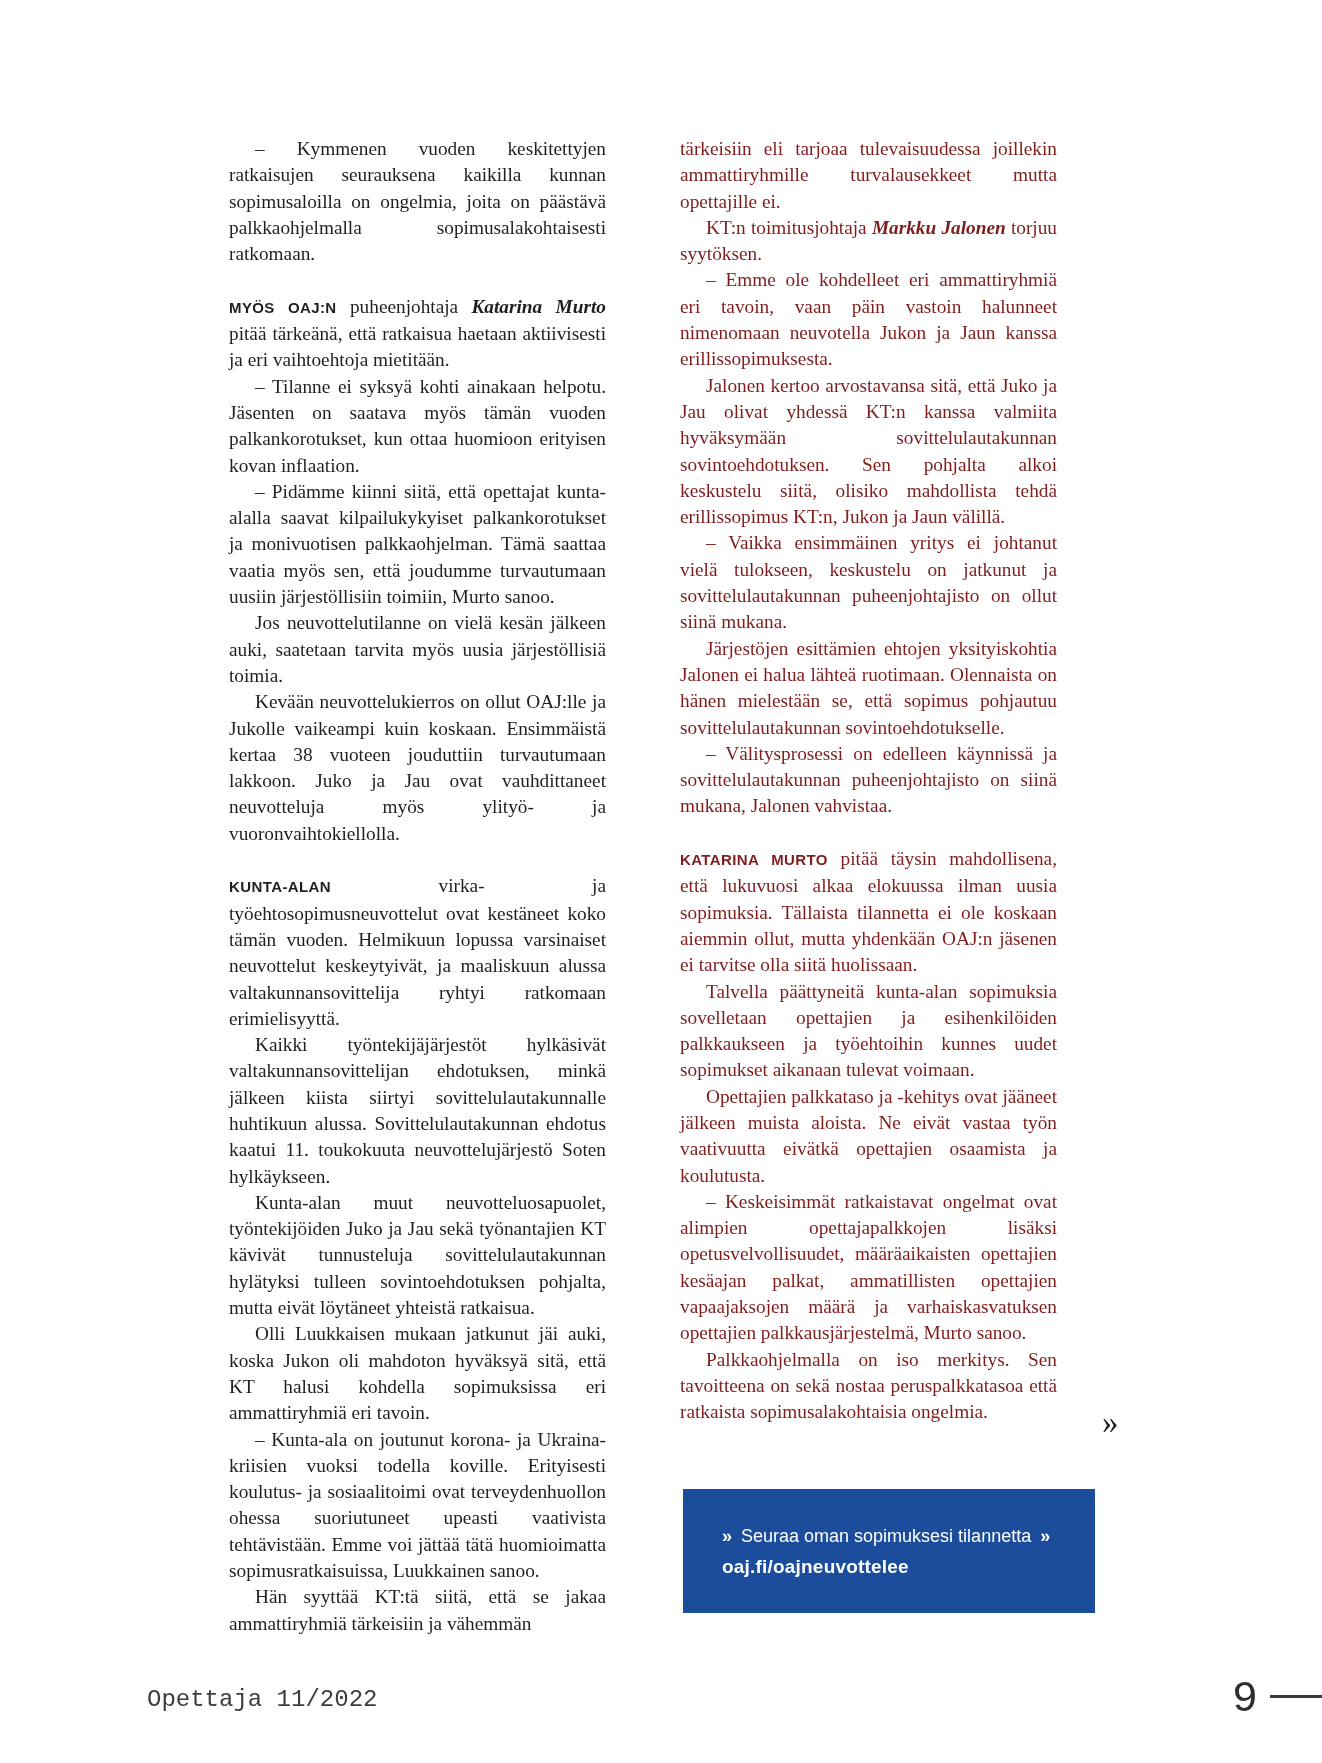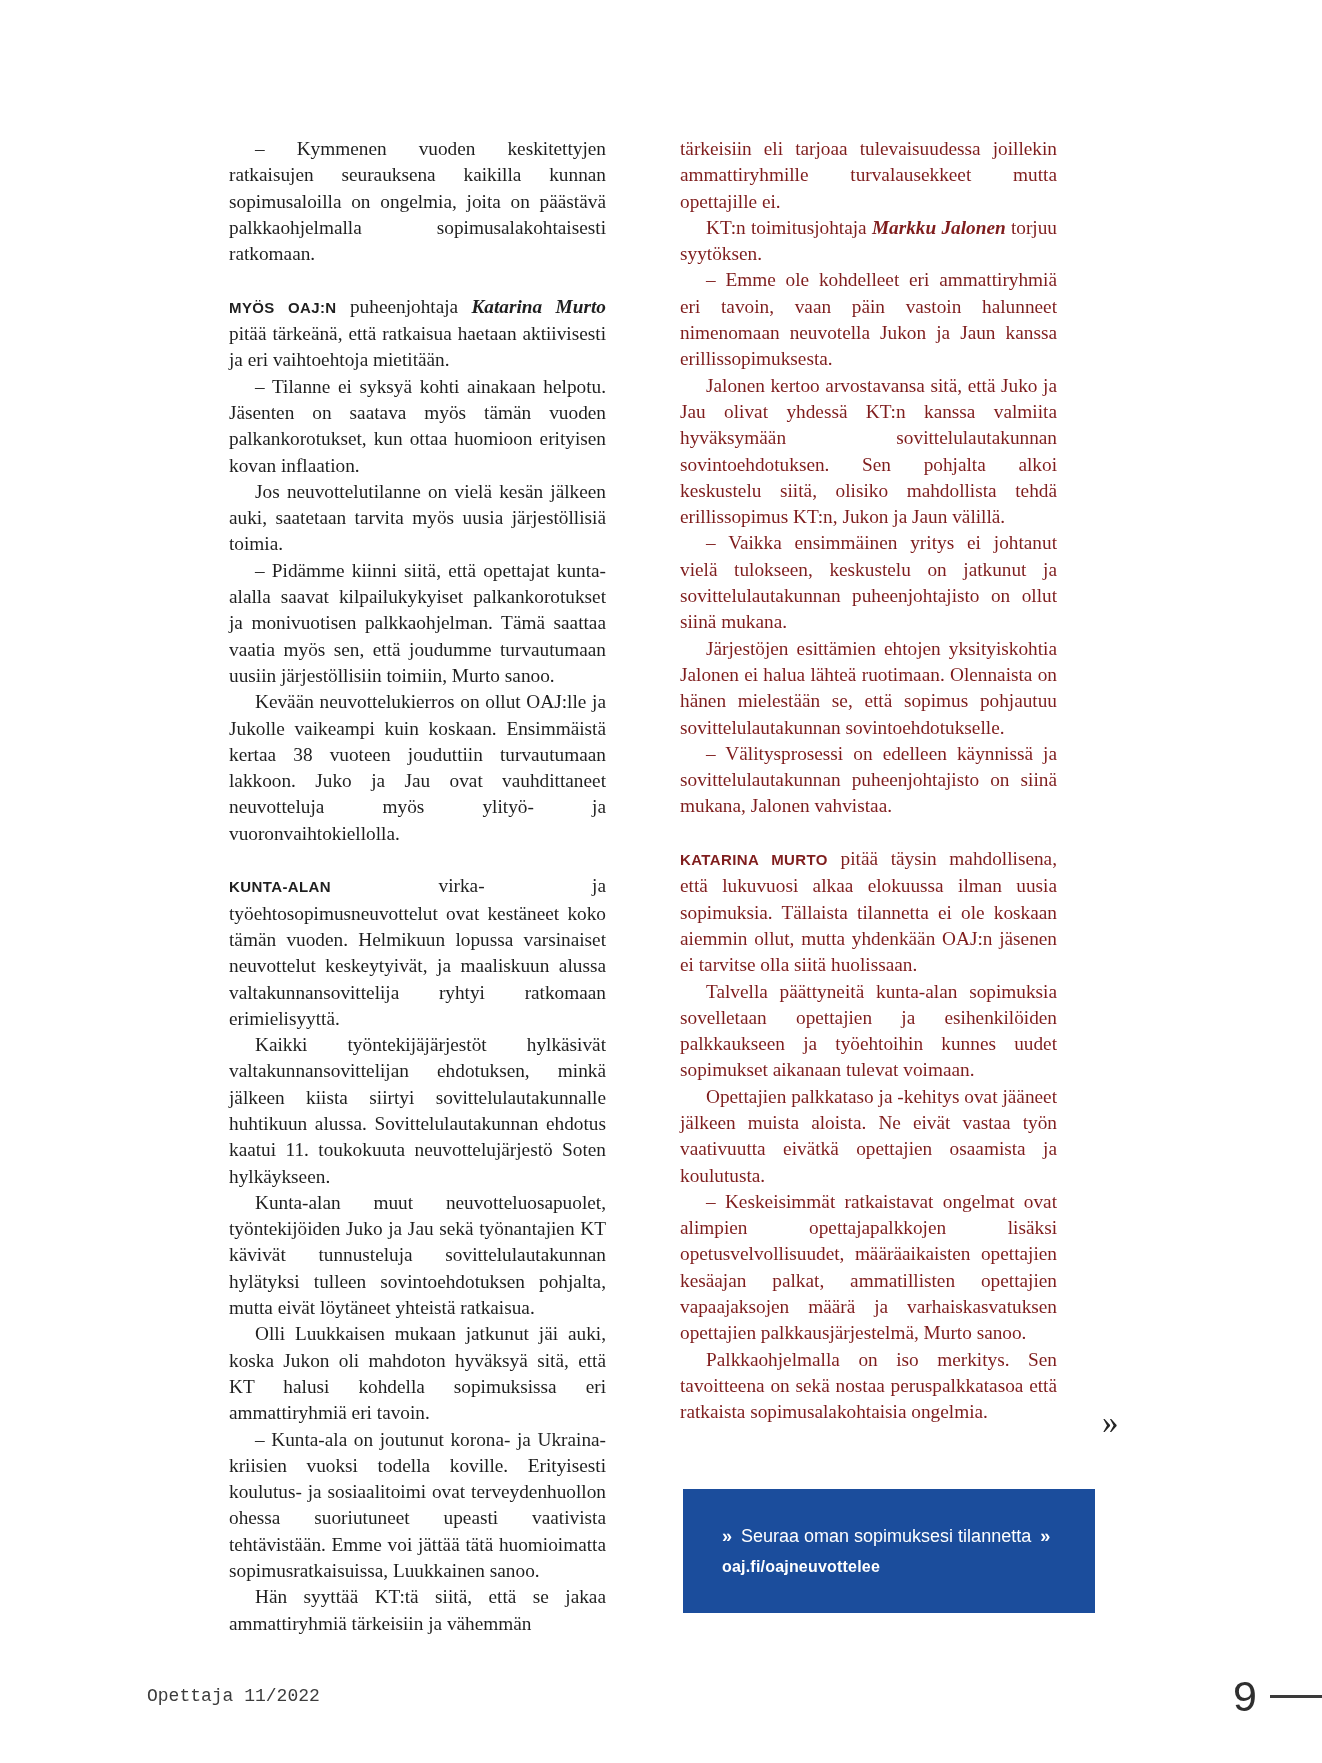--- a/index.html
+++ b/index.html
@@ -42,27 +42,27 @@
     position:absolute;left:683px;top:1489px;width:412px;height:124px;
     box-sizing:border-box;padding:35px 16px 0 39px;
     color:#ffffff;font-family:"Liberation Sans",sans-serif;
     cursor:pointer;
   }
   .cta-line1{
     font-size:18px;line-height:25px;white-space:nowrap;
     display:flex;gap:9px;align-items:baseline;
   }
   .cta-chev{font-weight:700;}
-  .cta-line2{font-weight:700;font-size:16px;line-height:25px;margin-top:5px;letter-spacing:0.2px;}
+  .cta-line2{font-weight:700;font-size:19px;line-height:25px;margin-top:5px;letter-spacing:0.2px;}
 
   
   .footer-left{
     position:absolute;left:147px;top:1686px;
     font-family:"Liberation Mono","DejaVu Sans Mono",monospace;
-    font-size:18px;color:#3c3c3c;
+    font-size:24px;color:#3c3c3c;
   }
   .footer-right{
     position:absolute;right:0;top:1673px;
     display:flex;align-items:center;
   }
   .page-number{
     font-family:"Liberation Sans",sans-serif;
     font-size:43px;font-weight:400;color:#2f2f2f;line-height:1.1;
   }
   .page-rule{
@@ -71,22 +71,22 @@
 </style>
 </head>
 <body>
 
 <div class="page">
 
   <div class="column column-left" style="color: rgb(31, 31, 31);">
       <p class="para"><span class="run-text">– Kymmenen vuoden keskitettyjen ratkaisujen seurauksena kaikilla kunnan sopimusaloilla on ongelmia, joita on päästävä palkkaohjelmalla sopimusalakohtaisesti ratkomaan.</span></p>
       <p class="para no-indent space-before"><span class="run-lead">MYÖS OAJ:N</span><span class="run-text"> puheenjohtaja </span><span class="run-bold">Katarina Murto</span><span class="run-text"> pitää tärkeänä, että ratkaisua haetaan aktiivisesti ja eri vaihtoehtoja mietitään.</span></p>
       <p class="para"><span class="run-text">– Tilanne ei syksyä kohti ainakaan helpotu. Jäsenten on saatava myös tämän vuoden palkankorotukset, kun ottaa huomioon erityisen kovan inflaation.</span></p>
+      <p class="para"><span class="run-text">– Pidämme kiinni siitä, että opettajat kunta-alalla saavat kilpailukykyiset palkankorotukset ja monivuotisen palkkaohjelman. Tämä saattaa vaatia myös sen, että joudumme turvautumaan uusiin järjestöllisiin toimiin, Murto sanoo.</span></p>
       <p class="para"><span class="run-text">Jos neuvottelutilanne on vielä kesän jälkeen auki, saatetaan tarvita myös uusia järjestöllisiä toimia.</span></p>
-      <p class="para"><span class="run-text">– Pidämme kiinni siitä, että opettajat kunta-alalla saavat kilpailukykyiset palkankorotukset ja monivuotisen palkkaohjelman. Tämä saattaa vaatia myös sen, että joudumme turvautumaan uusiin järjestöllisiin toimiin, Murto sanoo.</span></p>
       <p class="para"><span class="run-text">Kevään neuvottelukierros on ollut OAJ:lle ja Jukolle vaikeampi kuin koskaan. Ensimmäistä kertaa 38 vuoteen jouduttiin turvautumaan lakkoon. Juko ja Jau ovat vauhdittaneet neuvotteluja myös ylityö- ja vuoronvaihtokiellolla.</span></p>
       <p class="para no-indent space-before"><span class="run-lead">KUNTA-ALAN</span><span class="run-text"> virka- ja työehtosopimusneuvottelut ovat kestäneet koko tämän vuoden. Helmikuun lopussa varsinaiset neuvottelut keskeytyivät, ja maaliskuun alussa valtakunnansovittelija ryhtyi ratkomaan erimielisyyttä.</span></p>
       <p class="para"><span class="run-text">Kaikki työntekijäjärjestöt hylkäsivät valtakunnansovittelijan ehdotuksen, minkä jälkeen kiista siirtyi sovittelulautakunnalle huhtikuun alussa. Sovittelulautakunnan ehdotus kaatui 11. toukokuuta neuvottelujärjestö Soten hylkäykseen.</span></p>
       <p class="para"><span class="run-text">Kunta-alan muut neuvotteluosapuolet, työntekijöiden Juko ja Jau sekä työnantajien KT kävivät tunnusteluja sovittelulautakunnan hylätyksi tulleen sovintoehdotuksen pohjalta, mutta eivät löytäneet yhteistä ratkaisua.</span></p>
       <p class="para"><span class="run-text">Olli Luukkaisen mukaan jatkunut jäi auki, koska Jukon oli mahdoton hyväksyä sitä, että KT halusi kohdella sopimuksissa eri ammattiryhmiä eri tavoin.</span></p>
       <p class="para"><span class="run-text">– Kunta-ala on joutunut korona- ja Ukraina-kriisien vuoksi todella koville. Erityisesti koulutus- ja sosiaalitoimi ovat terveydenhuollon ohessa suoriutuneet upeasti vaativista tehtävistään. Emme voi jättää tätä huomioimatta sopimusratkaisuissa, Luukkainen sanoo.</span></p>
       <p class="para"><span class="run-text">Hän syyttää KT:tä siitä, että se jakaa ammattiryhmiä tärkeisiin ja vähemmän</span></p>
     </div>
 
   <div class="column column-right" style="color: #7f1d1d;">

